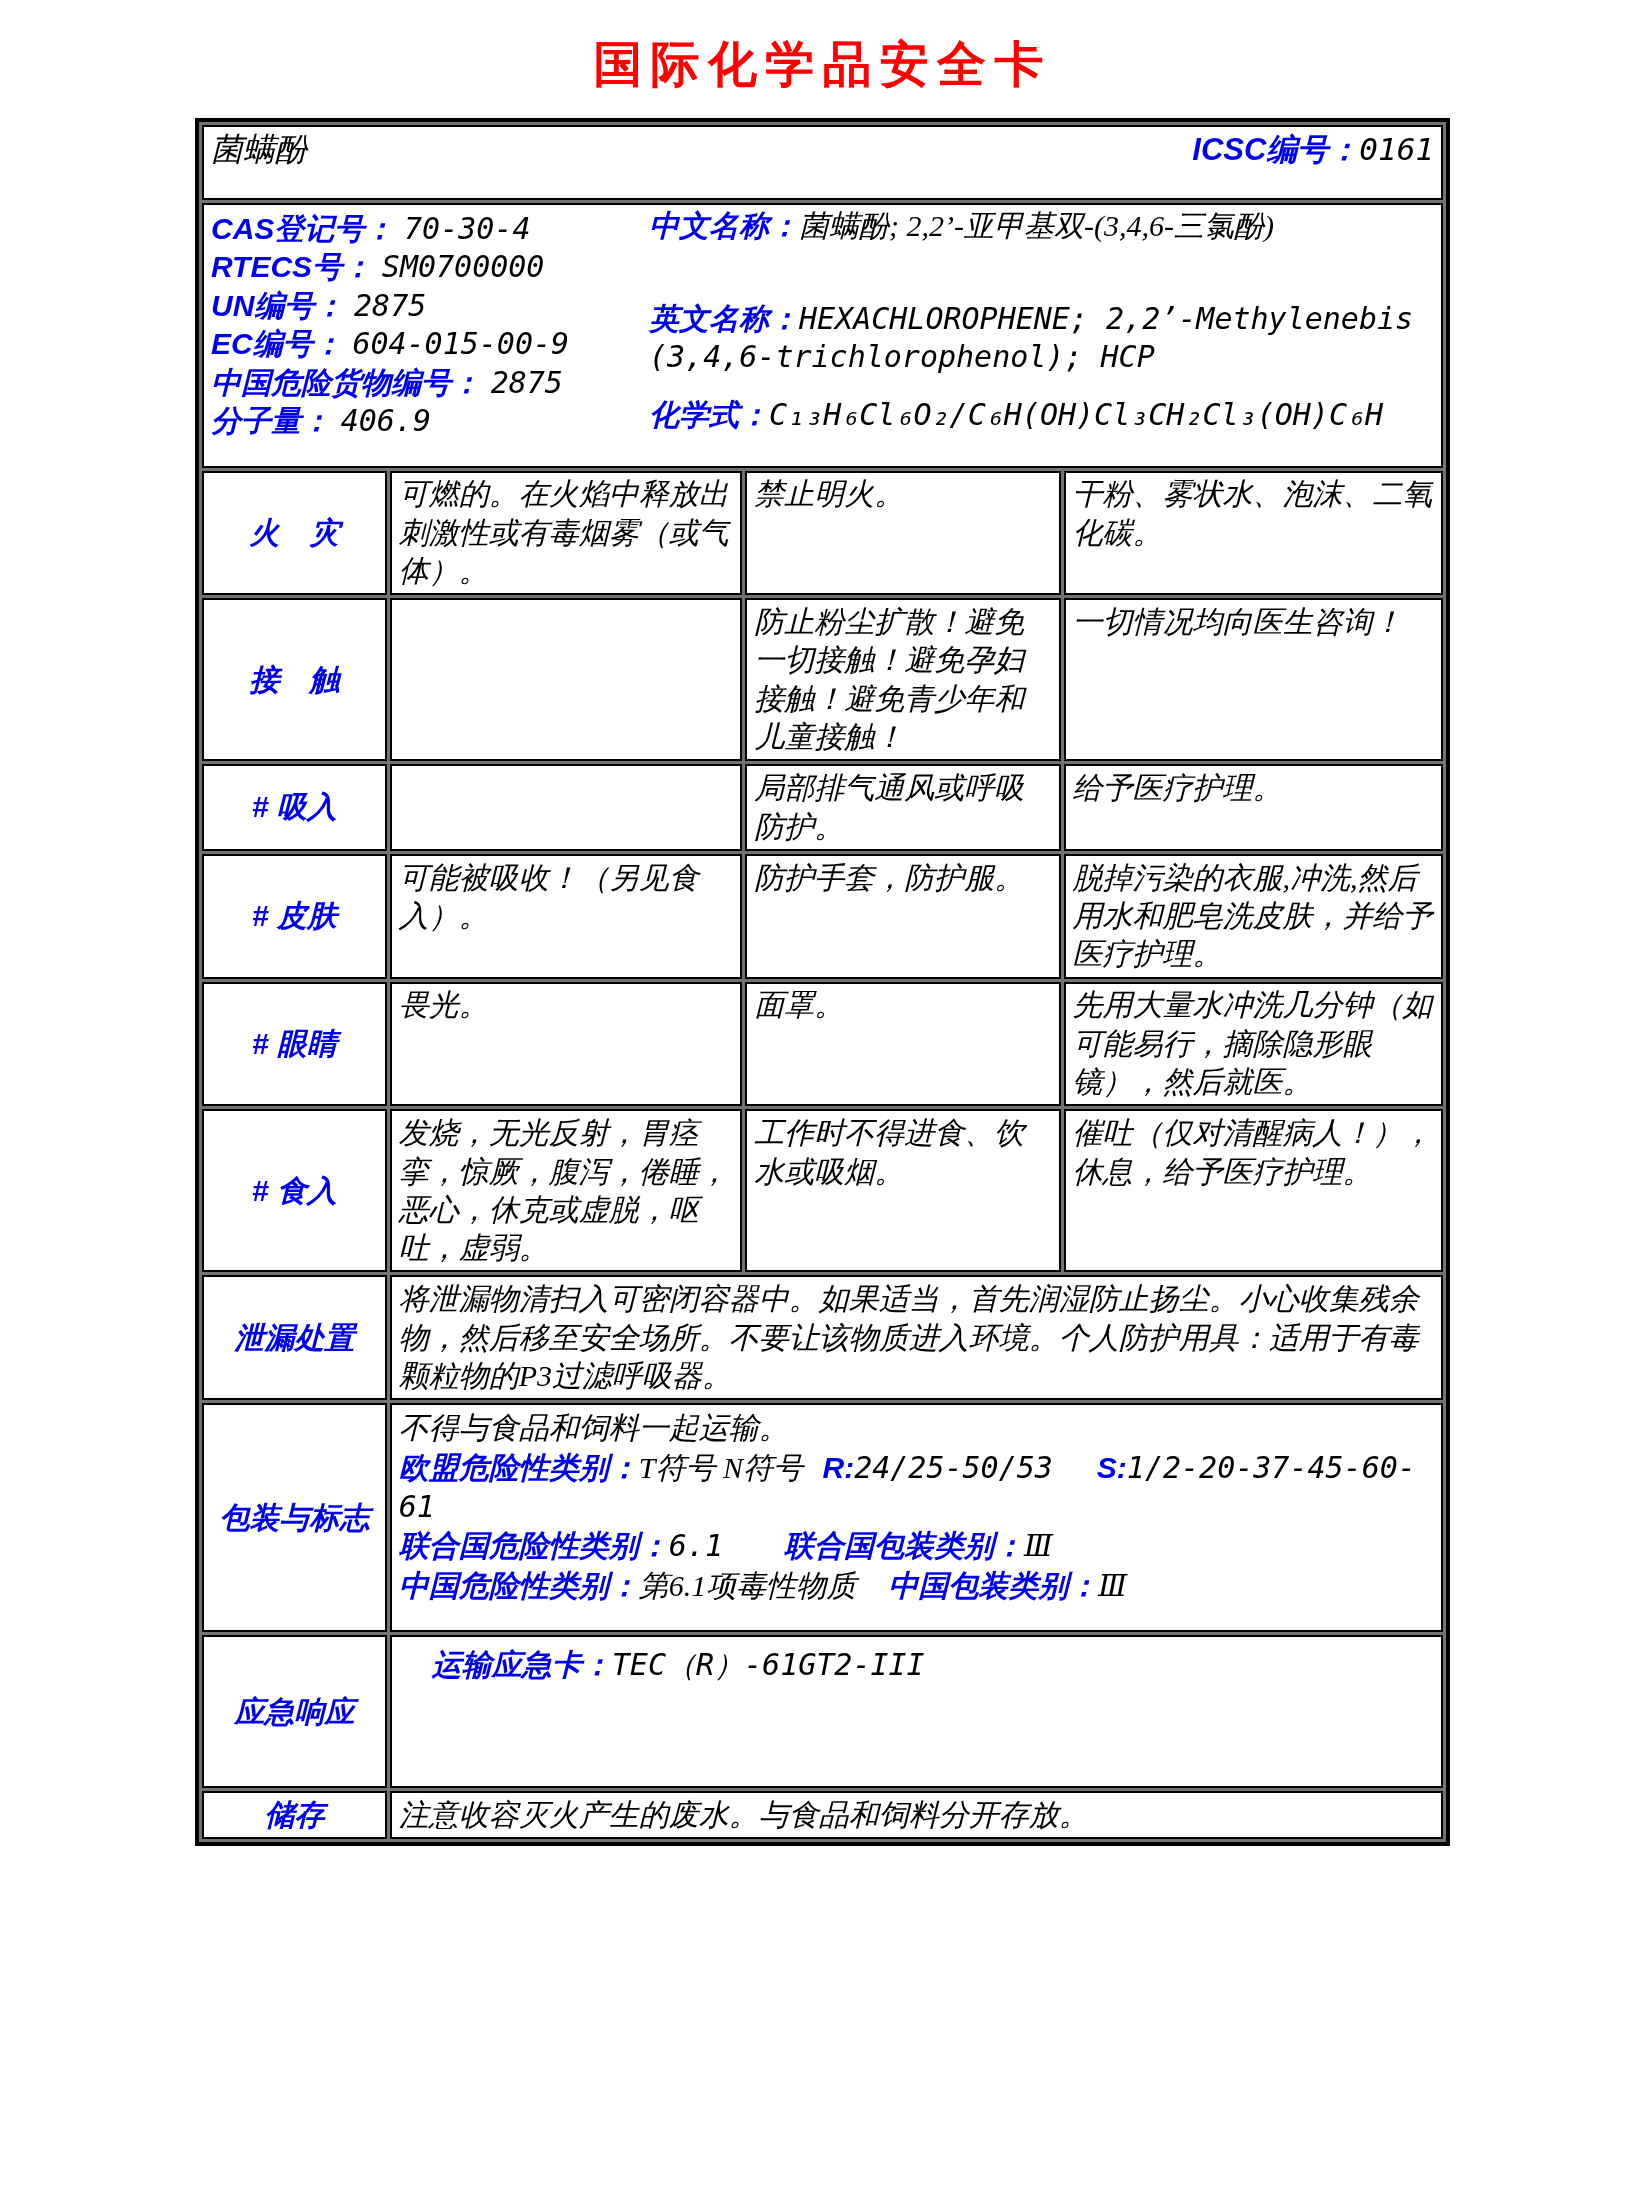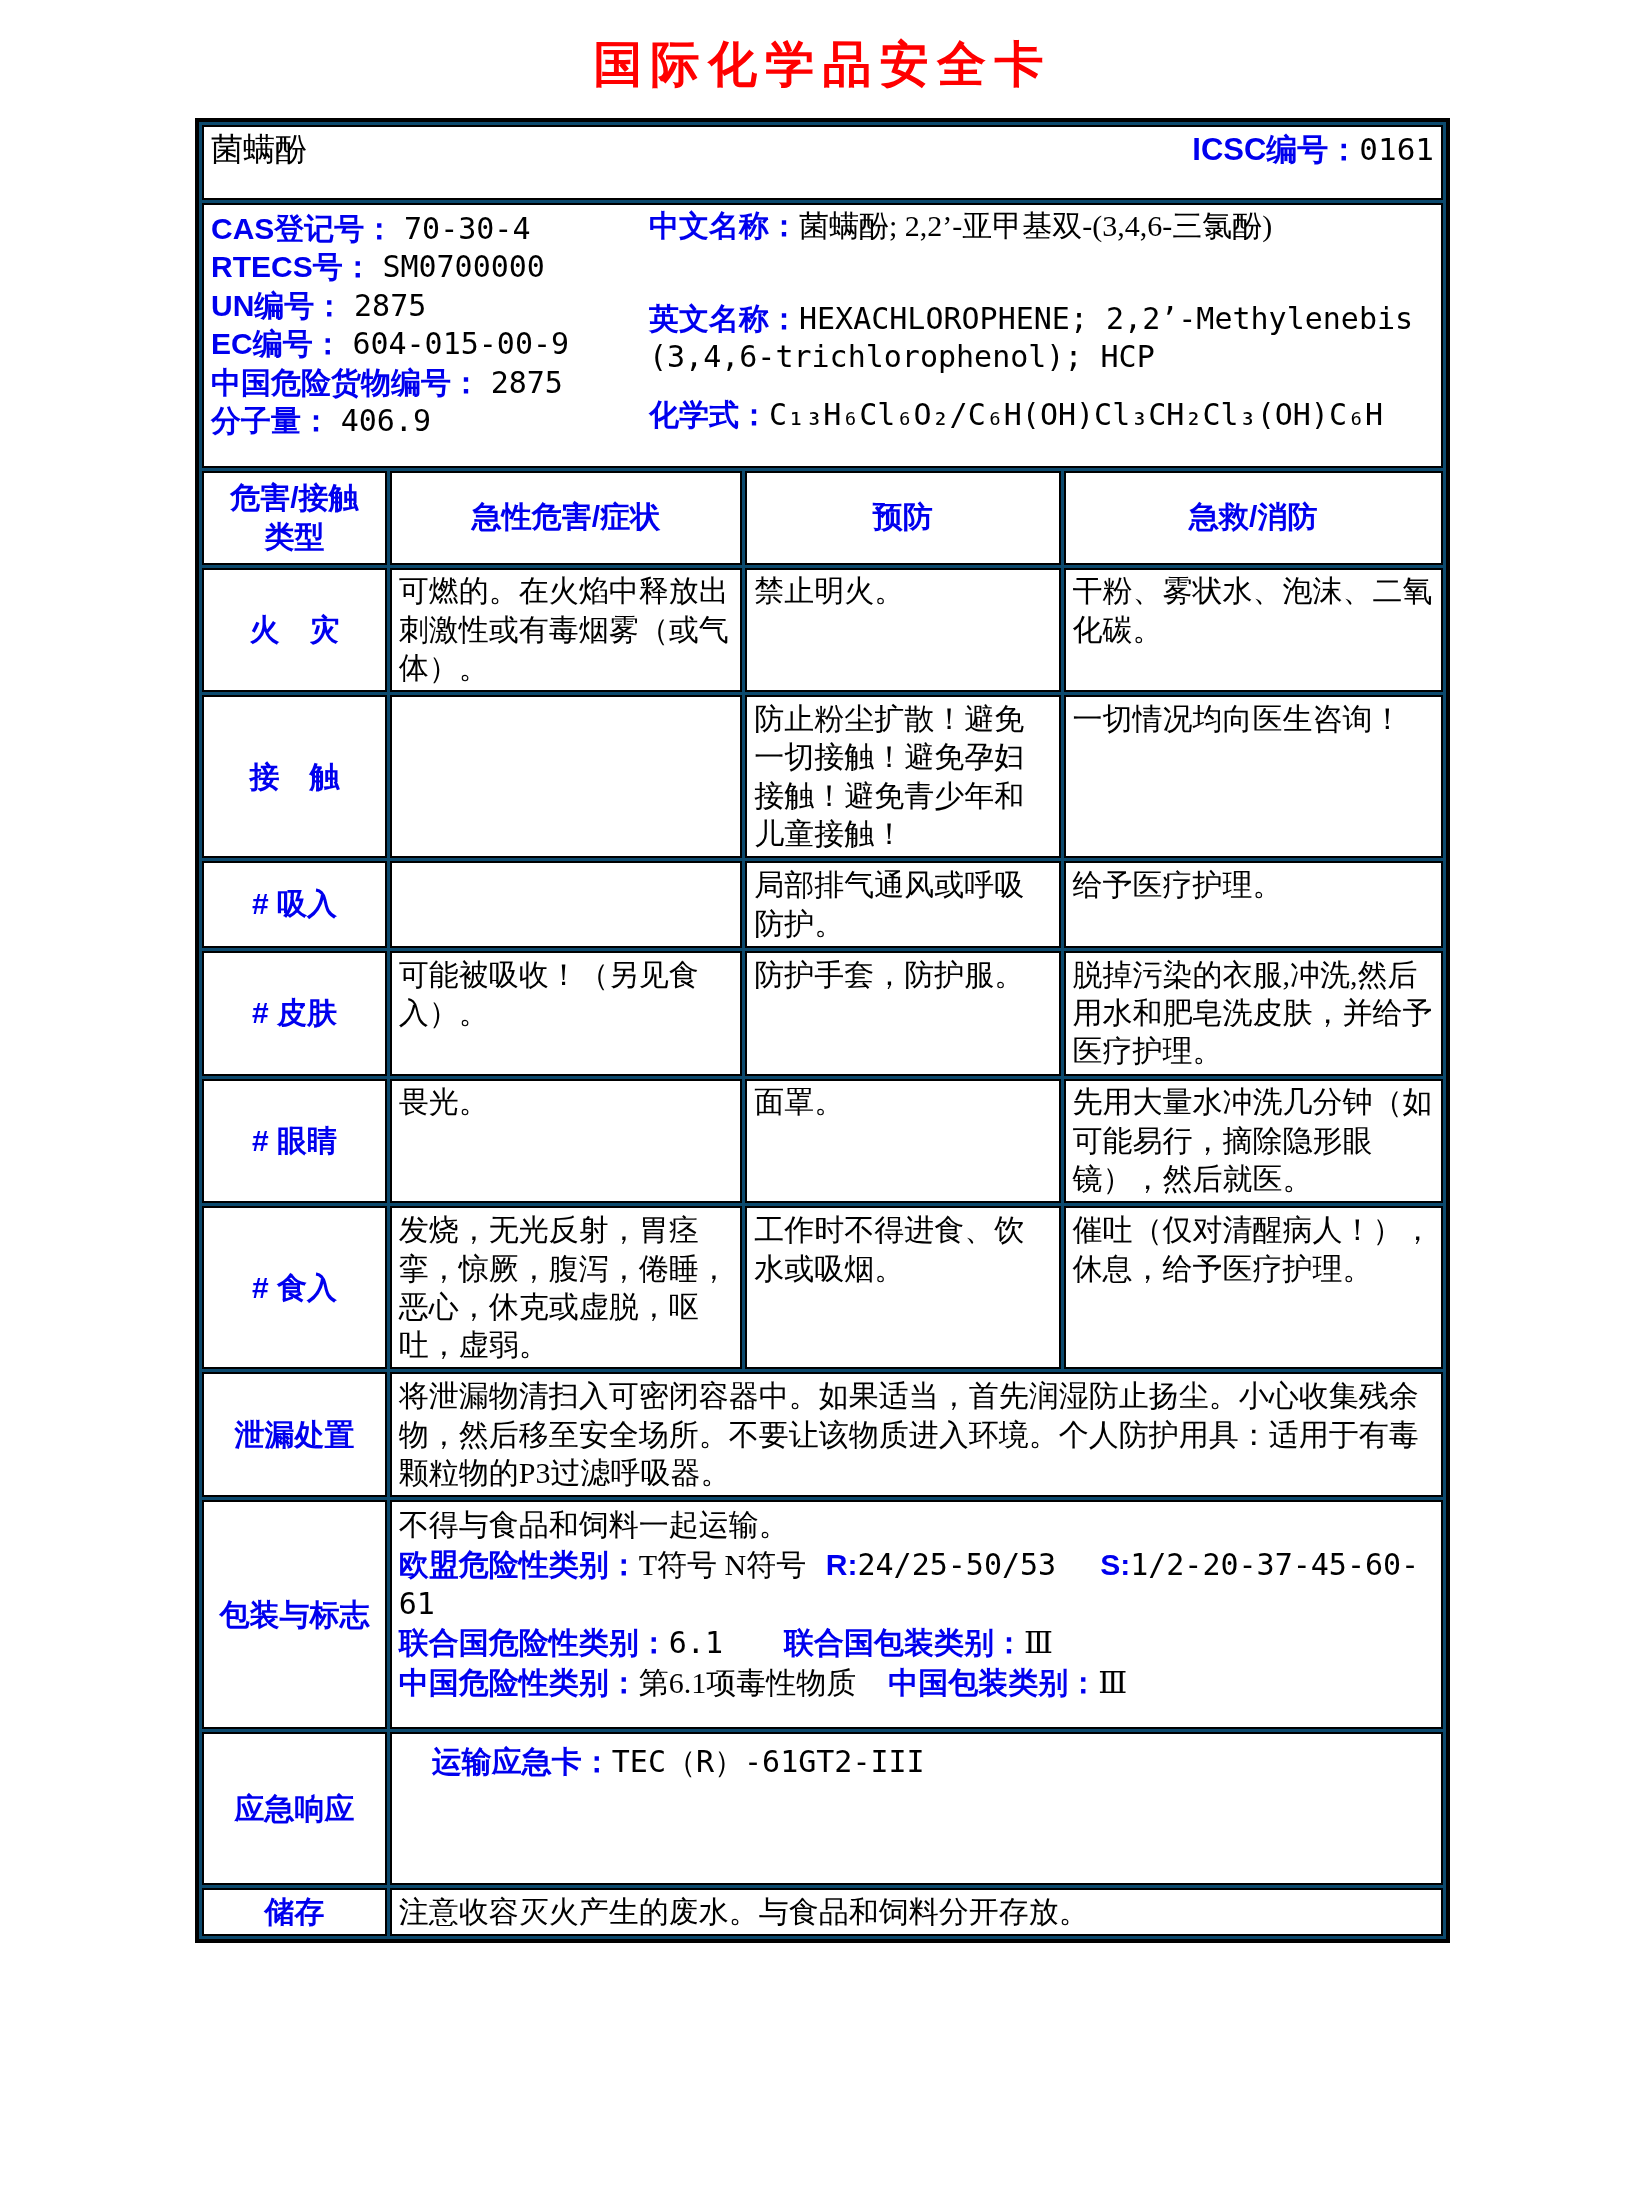--- a/index.html
+++ b/index.html
@@ -15,21 +15,22 @@
     font-family: "Liberation Sans", "DejaVu Sans", sans-serif;
     font-weight: bold;
     font-size: 49px;
     letter-spacing: 8.3px;
     color: #FF0000;
   }
   .card {
     width: 1247px;
     margin: 19.5px auto 0 auto;
     border: 4.2px solid #000000;
-    background: #0c4a6e;
+    background: #737373;
+    font-style: italic;
   }
   table.sheet {
     width: 100%;
     border-collapse: separate;
     border-spacing: 3.5px;
     table-layout: fixed;
   }
   table.sheet td {
     border: 2.8px solid #000000;
     padding: 2.8px 7px;
@@ -133,27 +134,20 @@
           </div>
           <div class="ids-right">
             <div class="stanza"><span class="blue">中文名称：</span><span>菌螨酚; 2,2’-亚甲基双-(3,4,6-三氯酚)</span></div>
             <div class="stanza s2"><span class="blue">英文名称：</span><span class="mono">HEXACHLOROPHENE; 2,2’-Methylenebis (3,4,6-trichlorophenol); HCP</span></div>
             <div class="stanza s3"><span class="blue">化学式：</span><span class="mono">C₁₃H₆Cl₆O₂/C₆H(OH)Cl₃CH₂Cl₃(OH)C₆H</span></div>
           </div>
         </div>
       </td>
     </tr>
 
-    <tr style="height:94px">
-      <td class="header-cell blue">危害/接触
-类型</td>
-      <td class="header-cell blue">急性危害/症状</td>
-      <td class="header-cell blue">预防</td>
-      <td class="header-cell blue">急救/消防</td>
-    </tr>
 
     <tr style="height:117px">
       <td class="type-cell blue">火　灾</td>
       <td>可燃的。在火焰中释放出刺激性或有毒烟雾（或气体）。</td>
       <td>禁止明火。</td>
       <td>干粉、雾状水、泡沫、二氧化碳。</td>
     </tr>
 
 
     <tr style="height:154px">

